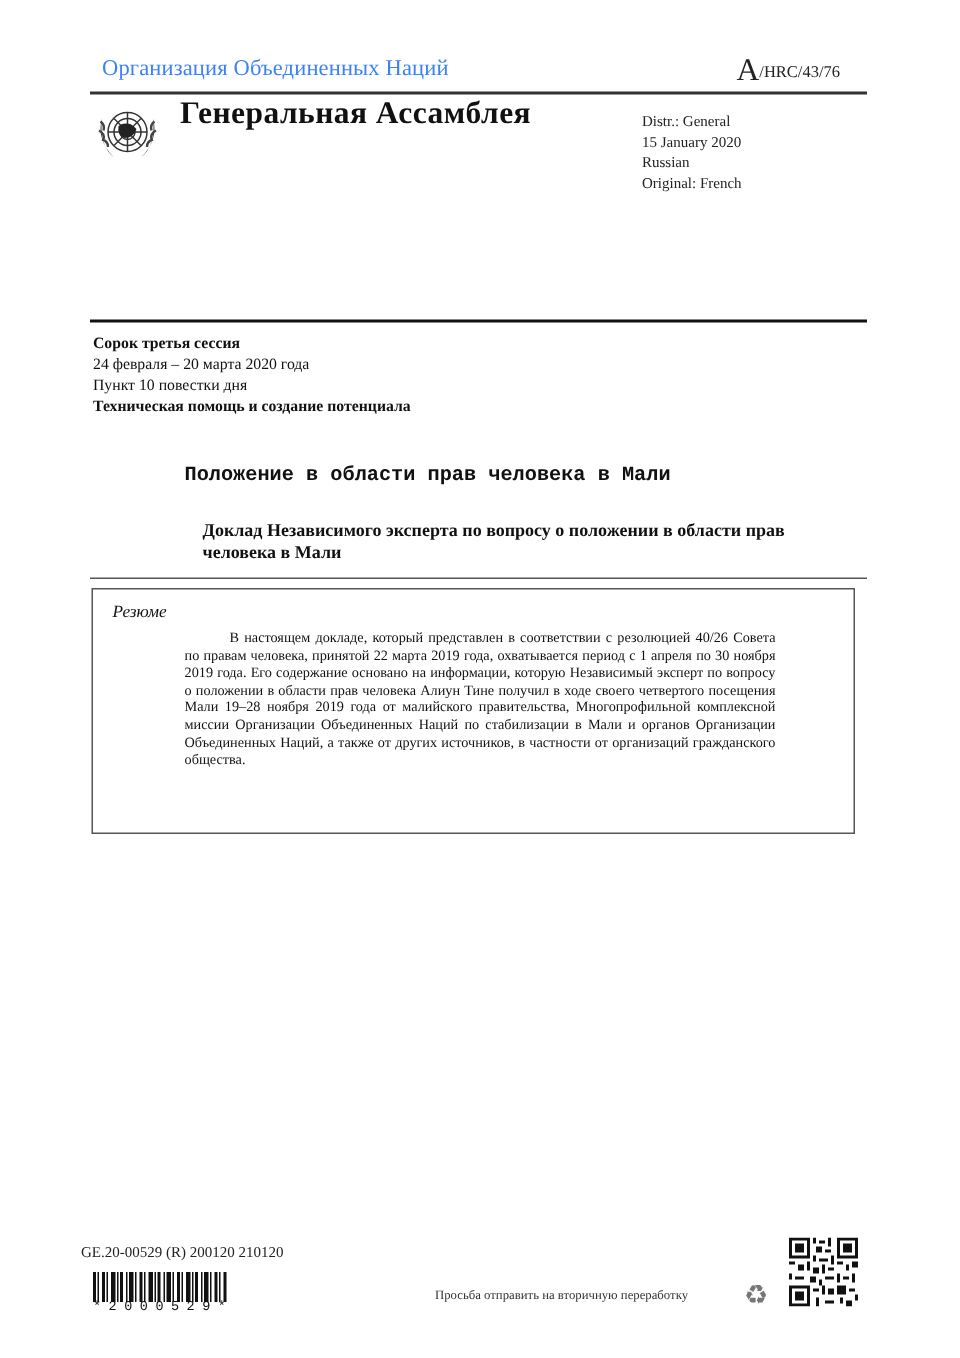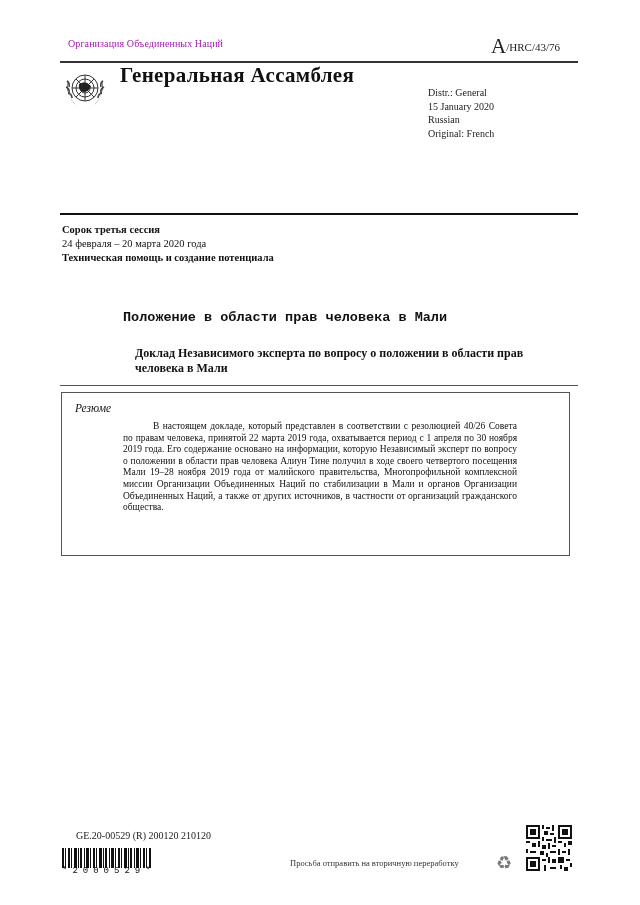--- a/index.html
+++ b/index.html
@@ -1,37 +1,37 @@
 <!DOCTYPE html>
 <html><head>
 <meta charset="utf-8">
 <style>
   html, body { margin:0; padding:0; background:#ffffff; }
   body { width:640px; height:905px; position:relative; overflow:hidden;
          font-family:"Liberation Serif", "DejaVu Serif", serif; color:#111; }
   .abs { position:absolute; }
-  .org-name { left:68px; top:38px; font-size:10px; letter-spacing:0.1px; color:#a21caf; }
+  .org-name { left:68px; top:38px; font-size:15px; letter-spacing:0.1px; color:#3b82f6; }
   .symbol { right:80px; top:34px; font-size:11px; color:#222; white-space:nowrap; }
   .symbol .big { font-size:21px; vertical-align:-2px; }
   .top-rule { left:60px; top:61px; width:518px; height:1.5px; background:#333; }
   .un-logo { left:62px; top:67px; width:46px; height:46px; }
   .assembly { left:120px; top:63px; font-size:21px; font-weight:bold; letter-spacing:0.3px; }
-  .distr { left:428px; top:86px; font-size:10px; line-height:13.5px; color:#222; }
+  .distr { left:428px; top:75px; font-size:10px; line-height:13.5px; color:#222; }
   .thick-rule { left:60px; top:213px; width:518px; height:2px; background:#111; }
   .council { left:62px; top:223px; font-size:10.5px; line-height:14px; }
   .council .b1 { font-weight:bold; font-size:11.5px; }
   .council .b { font-weight:bold; }
   .title { left:123px; top:310px; font-size:13.5px; font-weight:bold;font-family:Liberation Mono, monospace; }
   .subtitle { left:123px; top:346px; font-size:12px; font-weight:bold; line-height:15px; width:420px;margin-left:12px; }
   .sub-rule { left:60px; top:385px; width:518px; height:1px; background:#555; }
   .summary-box { left:61px; top:392px; width:509px; height:164px; border:1.5px solid #555; box-sizing:border-box; }
   .summary-head { left:75px; top:402px; font-size:11.5px; font-style:italic; }
   .summary-text { left:123px; top:421px; width:394px; font-size:9.5px; line-height:11.6px;
                   text-align:justify; text-indent:30px; }
-  .job { left:76px; top:830px; font-size:10px; color:#222; }
+  .job { left:54px; top:830px; font-size:10px; color:#222; }
   .barcode { left:62px; top:848px; width:90px; height:20px; }
   .barcode-num { left:62px; top:866px; font-size:9px; letter-spacing:5px; font-family:"Liberation Mono", monospace; }
   .recycle-text { left:290px; top:858px; font-size:8.5px; font-weight:normal; color:#333; }
   .recycle-icon { left:496px; top:852px; font-size:18px; color:#777; }
   .qr { left:526px; top:825px; width:46px; height:46px; }
 </style>
 </head>
 <body>
 
 <div class="abs org-name">Организация Объединенных Наций</div>
@@ -60,20 +60,21 @@
   <div>15 January 2020</div>
   <div>Russian</div>
   <div>Original: French</div>
 </div>
 
 <div class="abs thick-rule"></div>
 
 <div class="abs council">
   <div class="b">Сорок третья сессия</div>
   <div>24 февраля – 20 марта 2020 года</div>
+  <div>Пункт 10 повестки дня</div>
   <div class="b">Техническая помощь и создание потенциала</div>
 </div>
 
 <div class="abs title">Положение в области прав человека в Мали</div>
 <div class="abs subtitle">Доклад Независимого эксперта по вопросу о положении в области прав человека в Мали</div>
 <div class="abs sub-rule"></div>
 
 <div class="abs summary-box"></div>
 <div class="abs summary-head">Резюме</div>
 <div class="abs summary-text">В настоящем докладе, который представлен в соответствии с резолюцией 40/26 Совета по правам человека, принятой 22 марта 2019 года, охватывается период с 1 апреля по 30 ноября 2019 года. Его содержание основано на информации, которую Независимый эксперт по вопросу о положении в области прав человека Алиун Тине получил в ходе своего четвертого посещения Мали 19–28 ноября 2019 года от малийского правительства, Многопрофильной комплексной миссии Организации Объединенных Наций по стабилизации в Мали и органов Организации Объединенных Наций, а также от других источников, в частности от организаций гражданского общества.</div>

